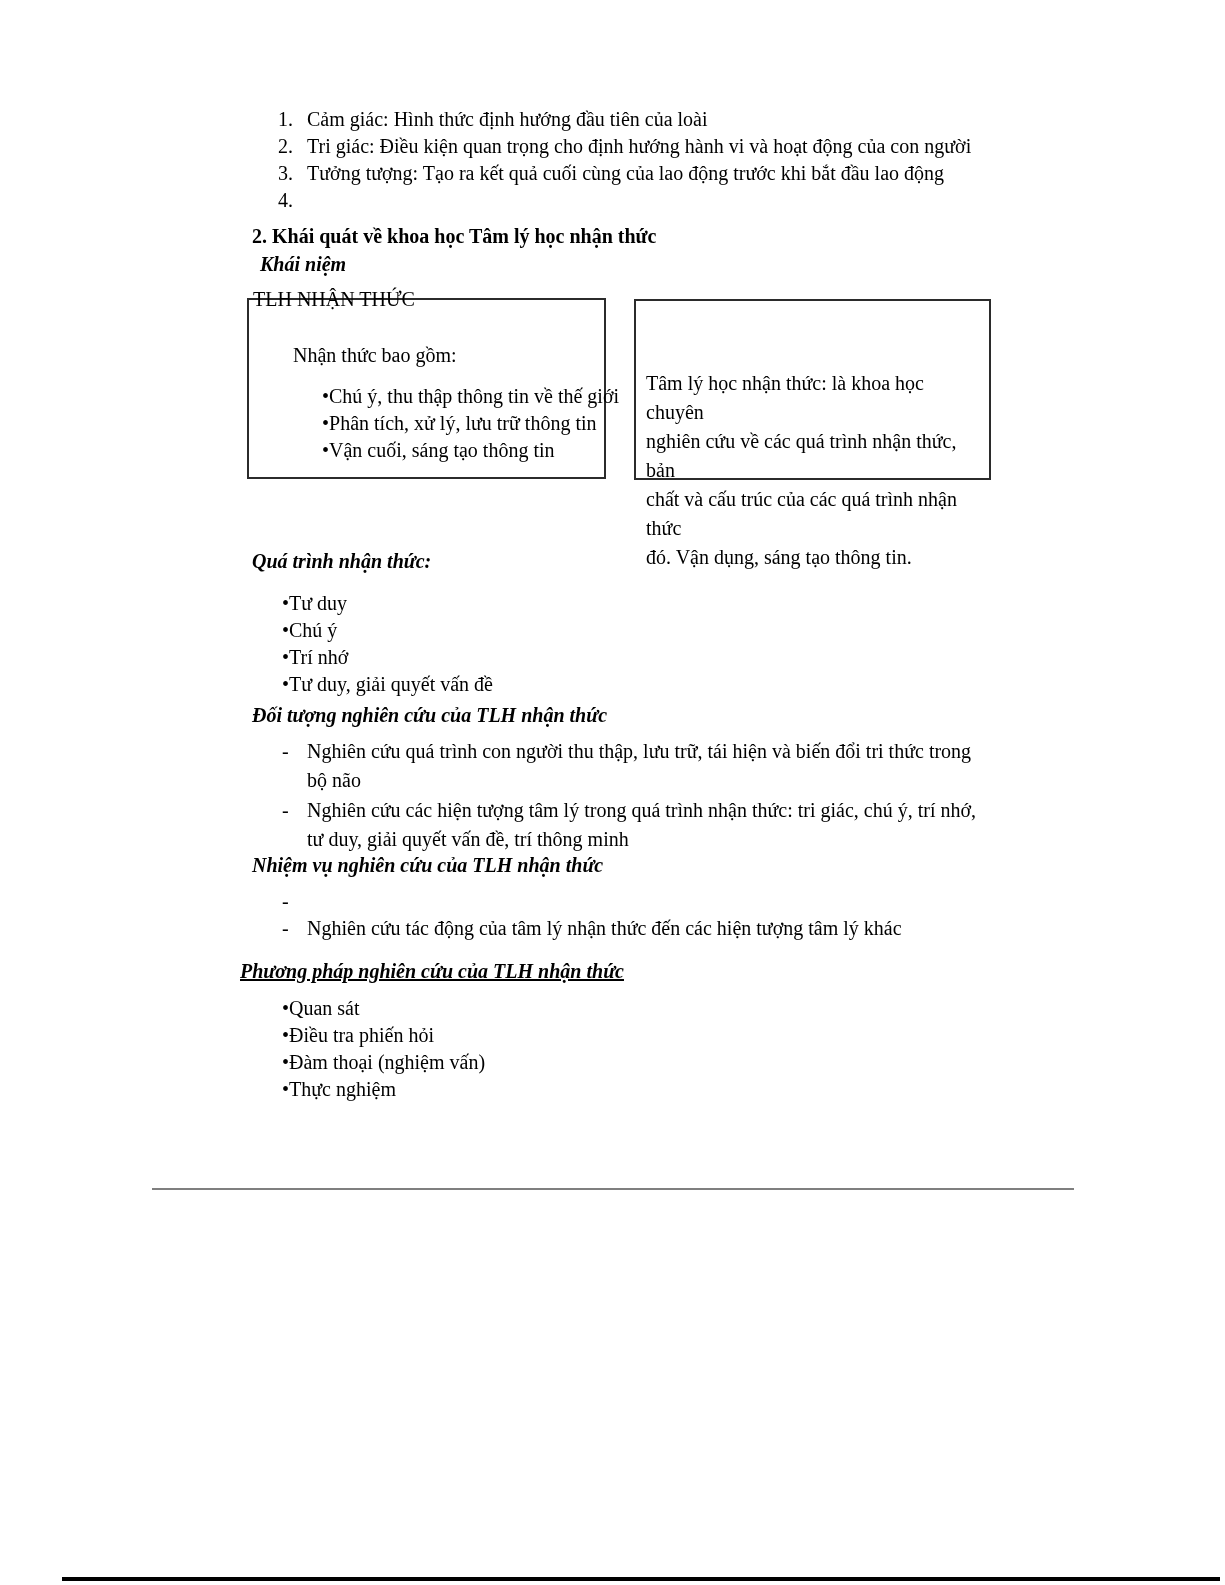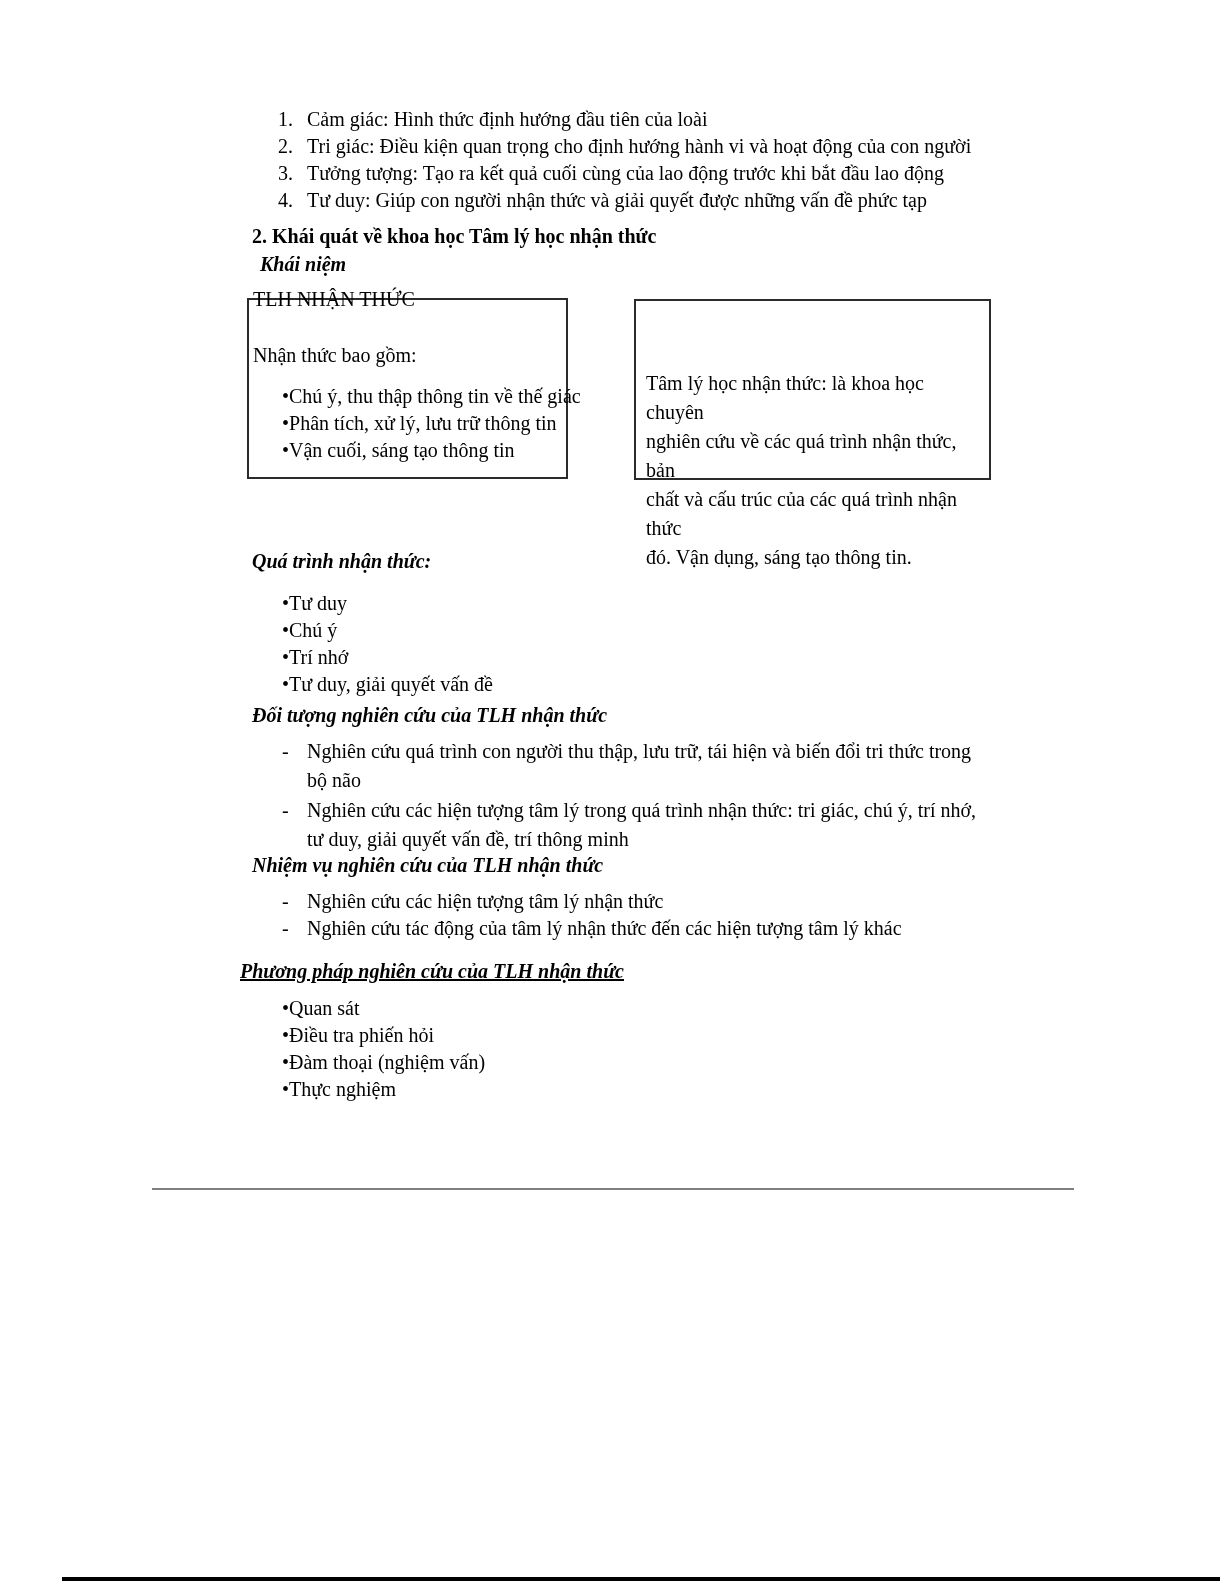--- a/index.html
+++ b/index.html
@@ -29,21 +29,21 @@
   .h-bold { font-weight: bold; }
   .h-bolditalic { font-weight: bold; font-style: italic; }
 
   
   .box {
     position: absolute;
     border: 2px solid #2b2b2b;
     box-sizing: border-box;
     background: transparent;
   }
-  .box-left { left: 247px; top: 298px; width: 321px; height: 181px; }
+  .box-left { left: 247px; top: 298px; width: 359px; height: 181px; padding-left: 40px; }
   .box-right { left: 634px; top: 299px; width: 357px; height: 181px; }
   .box-title {
     position: absolute;
     top: -13px;
     left: 4px;
     line-height: 24px;
     background: transparent;
     white-space: nowrap;
   }
   .box-intro { margin: 42px 0 0 4px; line-height: 27px; }
@@ -88,32 +88,31 @@
     <div class="num-row">
       <span class="num-col">2.</span>
       <span class="num-text">Tri giác: Điều kiện quan trọng cho định hướng hành vi và hoạt động của con người</span>
     </div>
     <div class="num-row">
       <span class="num-col">3.</span>
       <span class="num-text">Tưởng tượng: Tạo ra kết quả cuối cùng của lao động trước khi bắt đầu lao động</span>
     </div>
     <div class="num-row">
       <span class="num-col">4.</span>
-      <span class="num-text">Tư duy: Giúp con người nhận thức và giải quyết được những vấn đề phức tạp</span>
     </div>
   </div>
 
   <div class="abs h-bold" style="left:252px; top:223px; line-height:27px;">2. Khái quát về khoa học Tâm lý học nhận thức</div>
   <div class="abs h-bolditalic" style="left:252px; top:251px; line-height:27px;margin-left:8px;">Khái niệm</div>
 
   <div class="box box-left">
     <div class="box-title">TLH NHẬN THỨC</div>
     <div class="box-intro">Nhận thức bao gồm:</div>
     <div class="box-bullets">
-      <div class="b-row"><span class="b-dot">•</span><span>Chú ý, thu thập thông tin về thế giác</span></div>
+      <div class="b-row"><span class="b-dot">•</span><span>Chú ý, thu thập thông tin về thế giới</span></div>
       <div class="b-row"><span class="b-dot">•</span><span>Phân tích, xử lý, lưu trữ thông tin</span></div>
       <div class="b-row"><span class="b-dot">•</span><span>Vận cuối, sáng tạo thông tin</span></div>
     </div>
   </div>
 
   <div class="box box-right">
     <div class="box-right-text">Tâm lý học nhận thức: là khoa học chuyên
 nghiên cứu về các quá trình nhận thức, bản
 chất và cấu trúc của các quá trình nhận thức
 đó. Vận dụng, sáng tạo thông tin.</div>
@@ -138,21 +137,20 @@
       <span class="dash-col">-</span>
       <span class="dash-text">Nghiên cứu các hiện tượng tâm lý trong quá trình nhận thức: tri giác, chú ý, trí nhớ,
 tư duy, giải quyết vấn đề, trí thông minh</span>
     </div>
   </div>
 
   <div class="abs h-bolditalic" style="left:252px; top:852px; line-height:27px;">Nhiệm vụ nghiên cứu của TLH nhận thức</div>
   <div class="abs dash-27" style="left:282px; top:888px;">
     <div class="dash-row">
       <span class="dash-col">-</span>
-      <span class="dash-text">Nghiên cứu các hiện tượng tâm lý nhận thức</span>
     </div>
     <div class="dash-row">
       <span class="dash-col">-</span>
       <span class="dash-text">Nghiên cứu tác động của tâm lý nhận thức đến các hiện tượng tâm lý khác</span>
     </div>
   </div>
 
   <div class="abs h-bolditalic" style="left:240px; top:958px; line-height:27px;text-decoration:underline;">Phương pháp nghiên cứu của TLH nhận thức</div>
   <div class="abs bullets-27" style="left:282px; top:995px;">
     <div class="b-row"><span class="b-dot">•</span><span>Quan sát</span></div>

